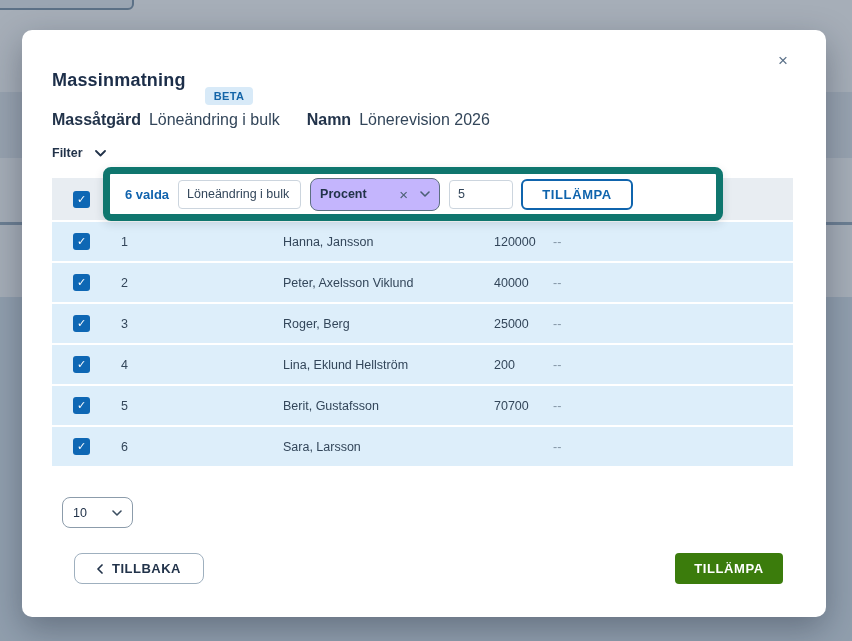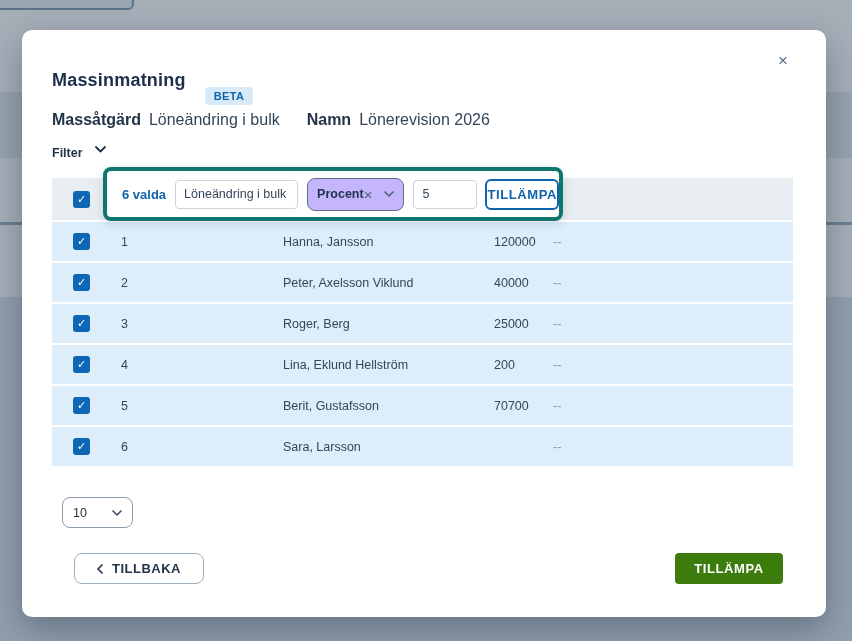--- a/index.html
+++ b/index.html
@@ -29,41 +29,41 @@
 
   .close-btn { position:absolute; left:749px; top:19px; width:24px; height:24px; border:none;
     background:transparent; color:#5b7189; font-size:17px; line-height:24px; text-align:center; cursor:pointer; }
 
   .meta-row { position:absolute; left:30px; top:81px; font-size:16px; color:#33465a; display:flex; }
   .meta-label { font-weight:700; color:#22334a; }
   .m-val1 { margin-left:8px; }
   .m-lab2 { margin-left:27px; }
   .m-val2 { margin-left:8px; }
 
-  .filter-row { position:absolute; left:30px; top:116px; display:flex; gap:12px;
+  .filter-row { position:absolute; left:30px; top:116px; display:flex; align-items:center; gap:12px;
     font-size:12.5px; font-weight:700; color:#22334a; cursor:pointer; }
 
   
   .table { position:absolute; left:30px; top:148px; width:741px; }
   .trow, .thead { display:grid; grid-template-columns:52px 179px 211px 59px 80px 1fr;
     align-items:center; margin-bottom:2px; }
   .thead { height:42px; background:#e8edf2; }
   .trow { height:39px; background:#ddeefa; }
   .cell { font-size:12.5px; color:#33465a; }
   .c-check { padding-left:21px; }
   .c-num { padding-left:17px; }
   .c-dash { color:#8496a6; }
   .h-new { font-size:12.5px; color:#33404f; padding-left:44px; }
   .checkbox { display:inline-flex; width:17px; height:17px; background:#0e67b4; border-radius:3px;
     align-items:center; justify-content:center; cursor:pointer; }
   .checkbox .check { color:#ffffff; font-size:11px; font-weight:700; line-height:1; }
 
   
-  .popover { position:absolute; left:81px; top:137px; width:460px; height:54px; background:#ffffff;
-    border:4px solid #0f766e; border-radius:8px; box-shadow:0 3px 10px rgba(30,45,60,.14);
+  .popover { position:absolute; left:81px; top:137px; width:620px; height:54px; background:#ffffff;
+    border:7px solid #0f766e; border-radius:8px; box-shadow:0 3px 10px rgba(30,45,60,.14);
     display:flex; align-items:center; z-index:5; }
   .selected-count { margin-left:15px; font-size:13px; font-weight:700; color:#1063ad; white-space:nowrap; }
   .pop-input { margin-left:9px; width:123px; height:29px; border:1px solid #ccd5de; border-radius:4px;
     font-family:inherit; font-size:12.5px; color:#33465a; padding:0 8px; }
   .pop-select { margin-left:9px; width:130px; height:33px; border:1.5px solid #5d7081; border-radius:8px;
     display:flex; align-items:center; padding:4px 9px; cursor:pointer; background:#c4b5fd; }
   .pop-select .sel-label { font-size:12.5px; font-weight:700; color:#22334a; flex:1; }
   .clear-x { color:#4c6075; font-size:15px; line-height:1; margin-right:12px; cursor:pointer; }
   .pop-input-small { margin-left:9px; width:64px; height:29px; border:1px solid #ccd5de; border-radius:4px;
     font-family:inherit; font-size:12.5px; color:#33465a; padding:0 8px; }

